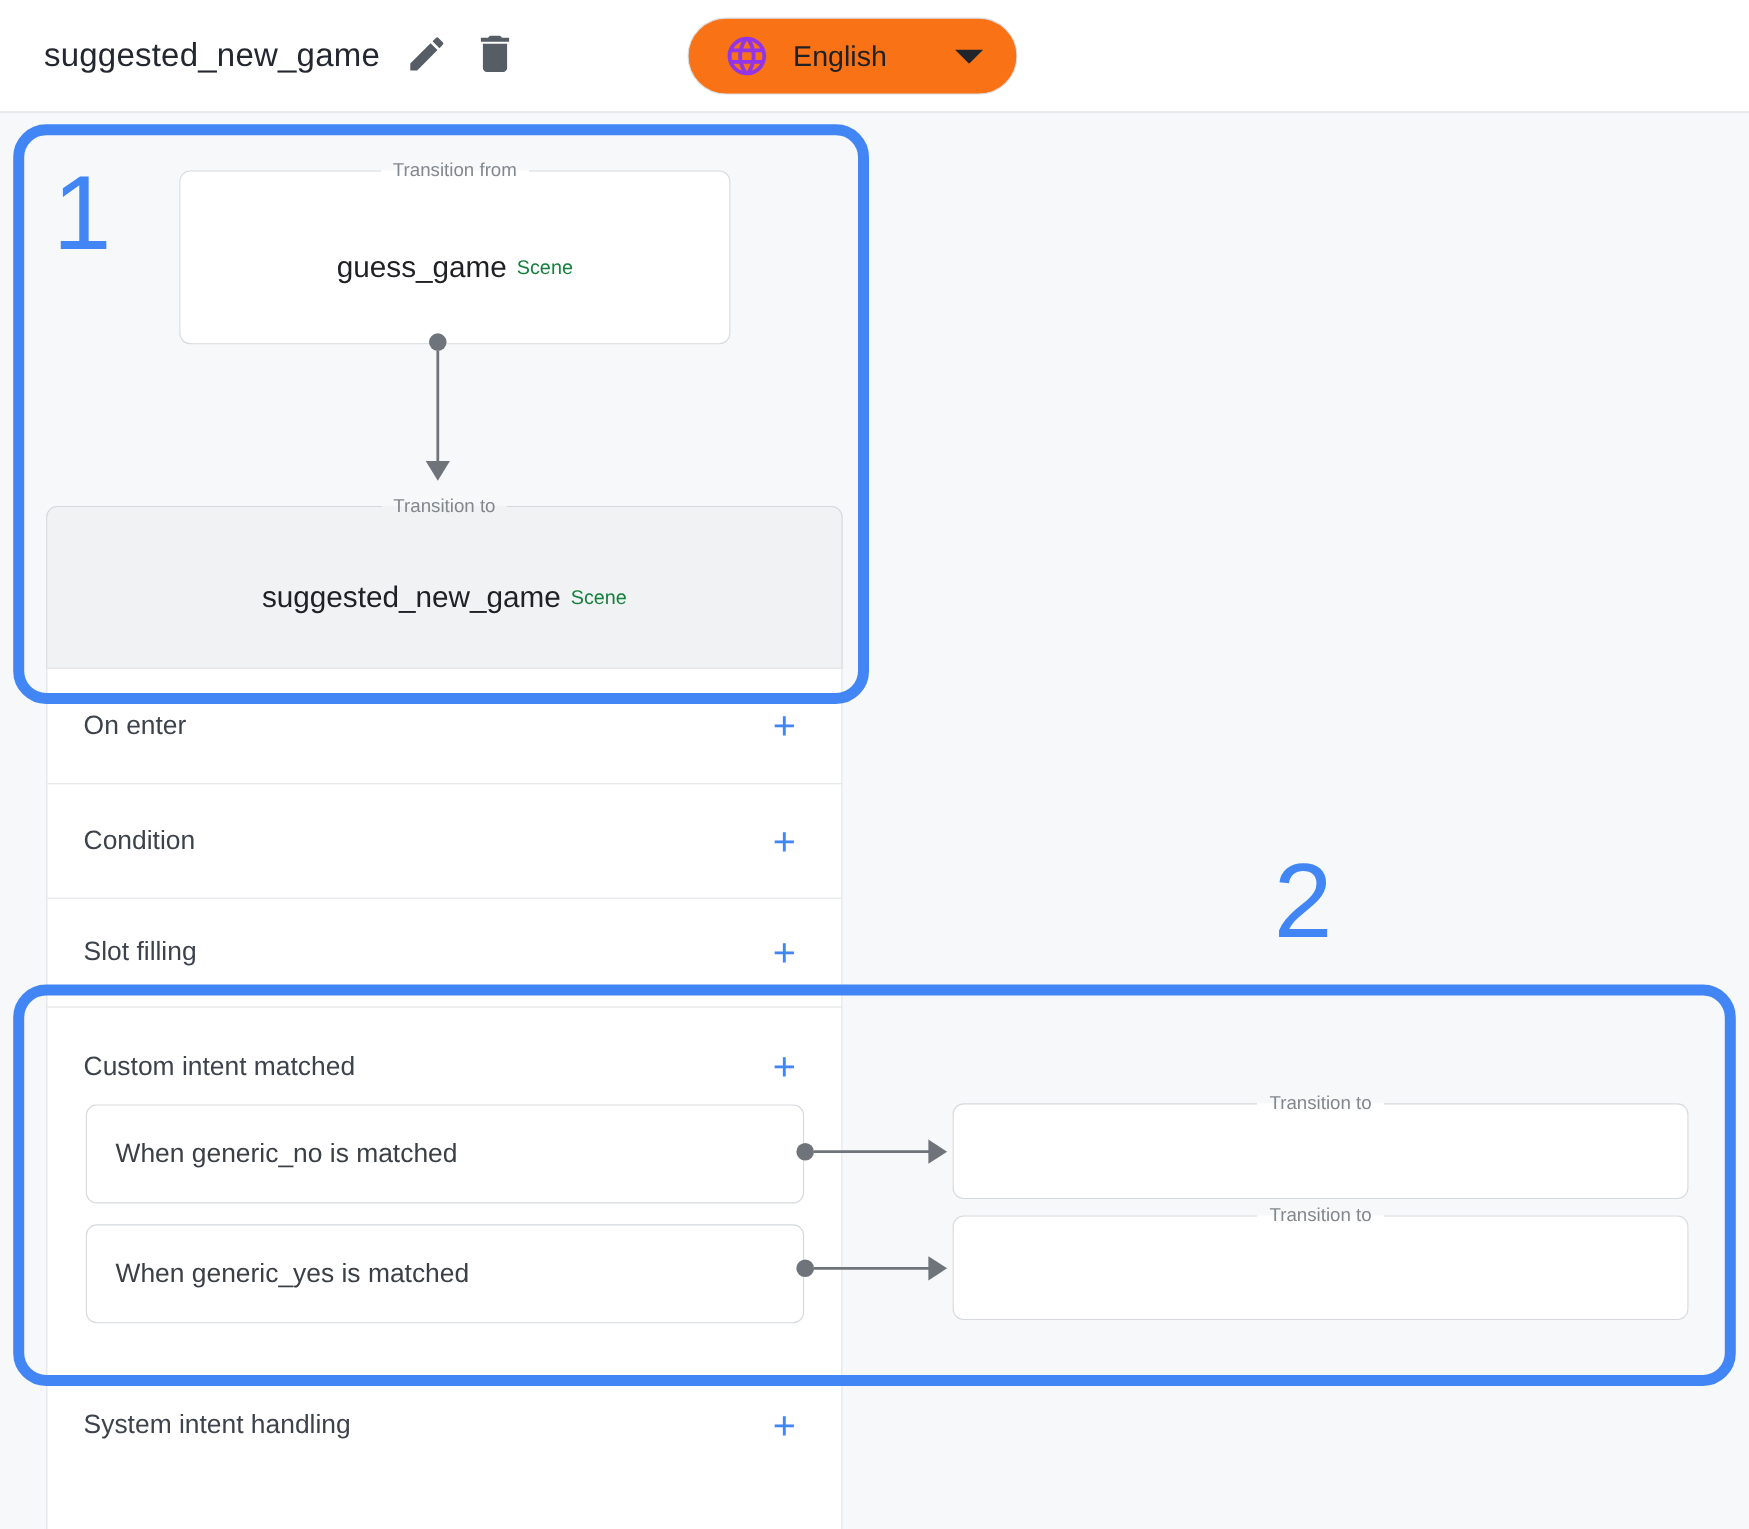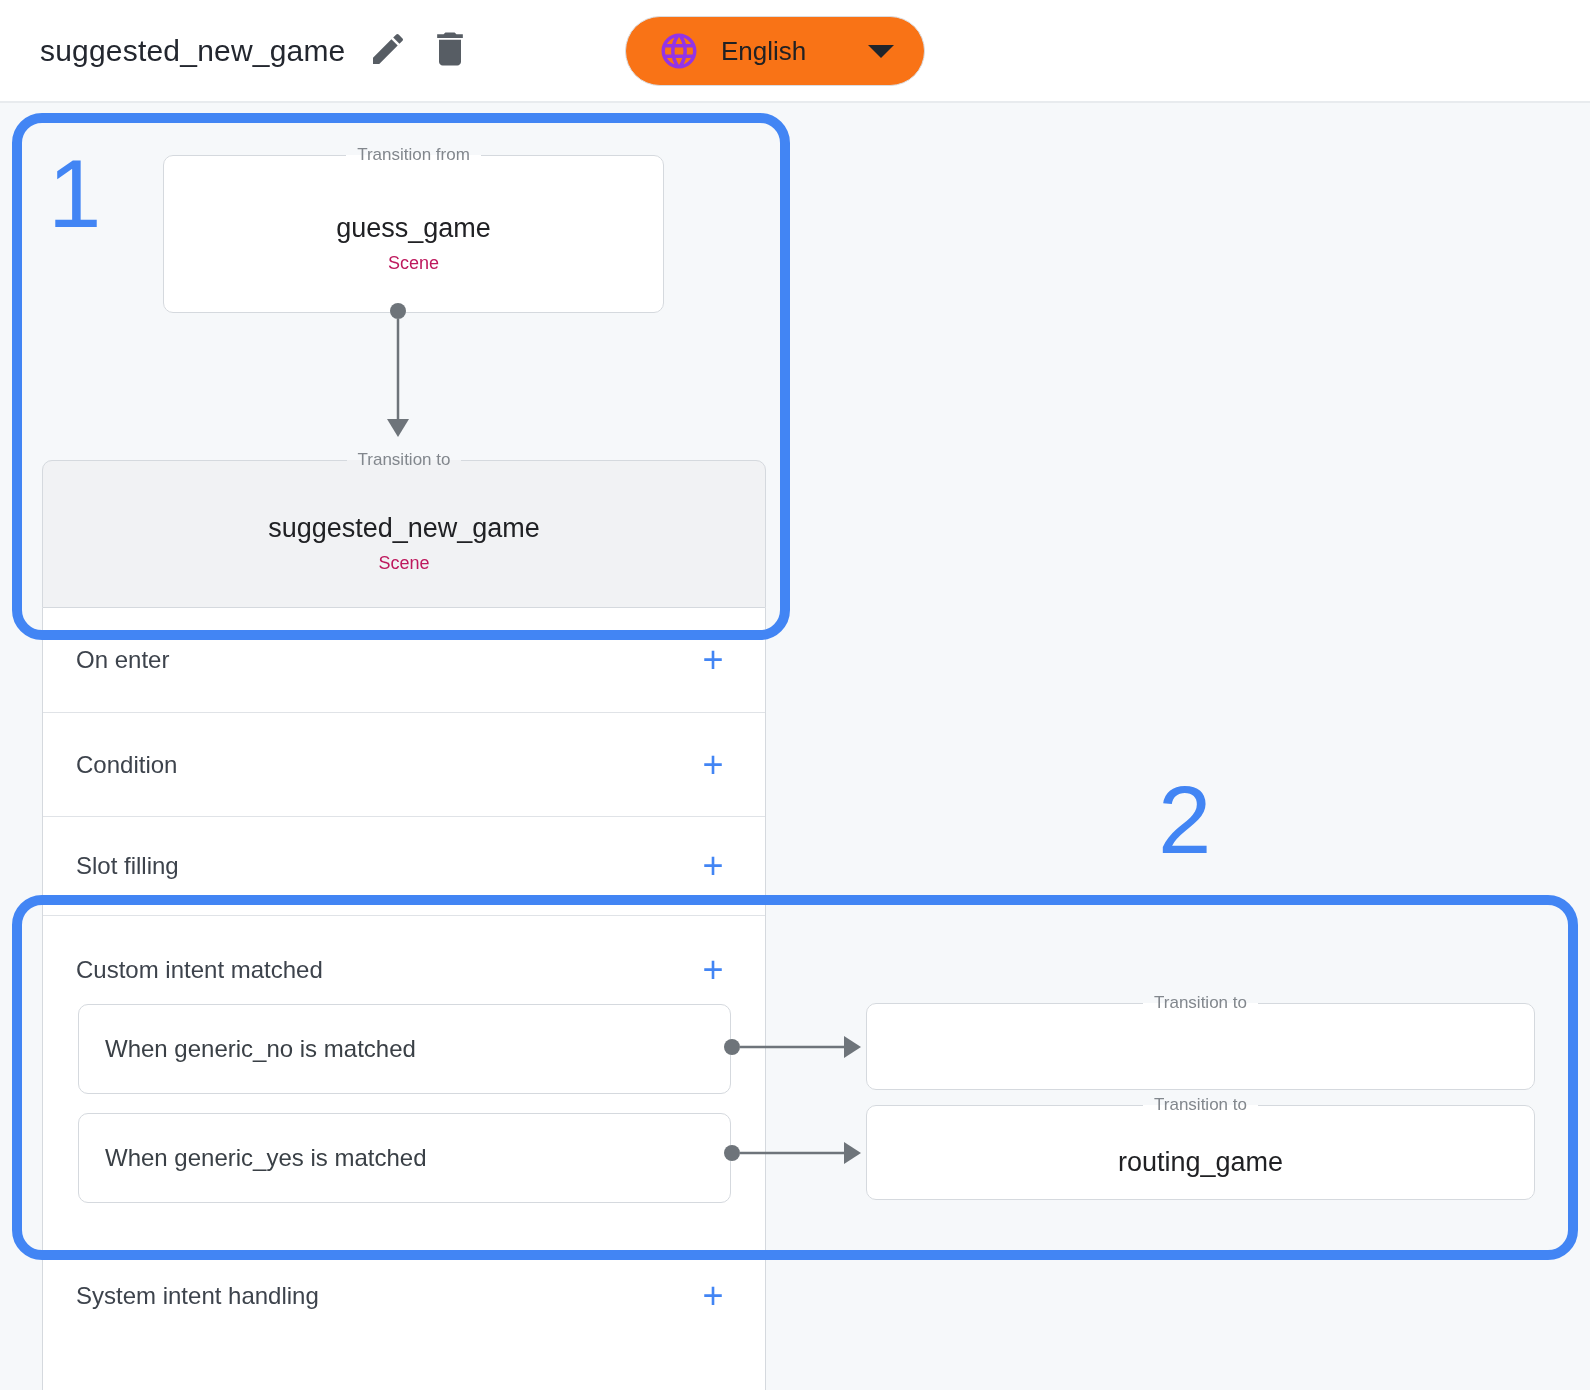--- a/index.html
+++ b/index.html
@@ -43,25 +43,25 @@
   fieldset.node {
     position: absolute; border: 1.5px solid #d5d9de; border-radius: 10px;
     background: #ffffff; min-inline-size: 0;
   }
   fieldset.node legend {
     margin: 0 auto; padding: 0 11px; text-align: center;
     font-size: 17px; line-height: 20px; color: #82878d; white-space: nowrap;
   }
   fieldset.node .fs-body {
     position: absolute; left: 0; right: 0; top: 10px; bottom: 0;
-    display: flex; flex-direction: column; align-items: center; justify-content: center;
+    display: flex; flex-direction: row; align-items: center; justify-content: center;
     gap: 9px;
   }
   .scene-name { font-size: 27px; color: #202124; }
-  .scene-type { font-size: 18px; color: #be185d; }
+  .scene-type { font-size: 18px; color: #15803d; }
 
   #node-from   { left: 163px; top: 145px; width: 501px; height: 168px; cursor: pointer; }
   #node-to     { left: 42px;  top: 450px; width: 724px; height: 158px;
                  background: #f1f2f4; border-radius: 10px 10px 0 0; }
   #node-show-menu    { left: 866px; top: 993px;  width: 669px; height: 97px;  cursor: pointer; }
   #node-routing-game { left: 866px; top: 1095px; width: 669px; height: 105px; cursor: pointer; }
 
   
   .scene-card {
     position: absolute; left: 42px; top: 608px; width: 724px; height: 856px;
@@ -208,23 +208,20 @@
       <button class="add-btn add-center">+</button>
     </div>
   </div>
 
   <fieldset class="node" id="node-show-menu">
     <legend>Transition to</legend>
   </fieldset>
 
   <fieldset class="node" id="node-routing-game">
     <legend>Transition to</legend>
-    <div class="fs-body">
-      <div class="scene-name">routing_game</div>
-    </div>
   </fieldset>
 
   <svg id="connectors">
     <g>
       <circle cx="398" cy="311" r="8" fill="#6e747a"></circle>
       <line x1="398" y1="319" x2="398" y2="421" stroke="#6e747a" stroke-width="2.5"></line>
       <polygon points="387,419 409,419 398,437" fill="#6e747a"></polygon>
     </g>
     <g>
       <circle cx="732" cy="1047" r="8" fill="#6e747a"></circle>

